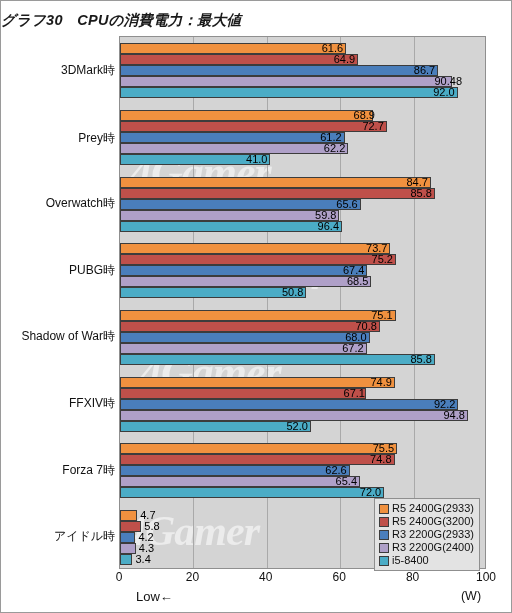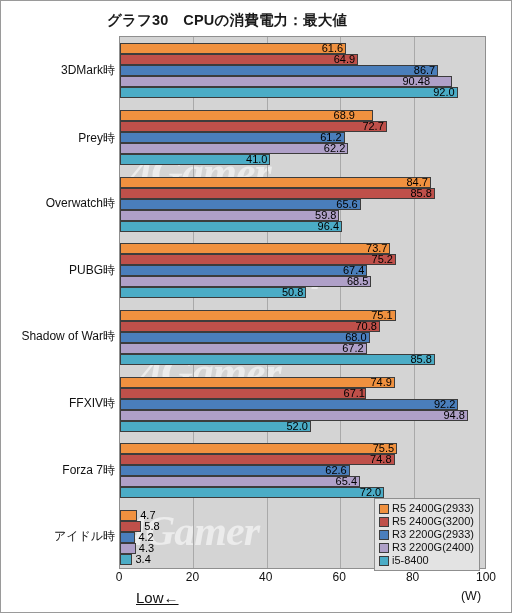--- a/index.html
+++ b/index.html
@@ -11,24 +11,25 @@
   }
   #frame{
     position:relative;
     width:512px;height:613px;
     box-sizing:border-box;
     border:1px solid #9a9a9a;
     background:#fff;
   }
   #chart-title{
     position:absolute;left:0;top:10px;width:452px;
-    text-align:center;
+    text-align:left;
     font-size:14.5px;font-weight:bold;color:#1a1a1a;
     letter-spacing:0.2px;
     white-space:pre;
+    font-style:italic;
   }
   
   #plot{
     position:absolute;
     left:118px;top:35px;
     width:367px;height:533px;
     background:#d4d4d4;
     border:1px solid #8f8f8f;
     box-sizing:border-box;
     overflow:hidden;
@@ -83,21 +84,21 @@
     position:absolute;left:118px;top:569px;width:367px;height:20px;
   }
   .xtick{
     position:absolute;top:0;
     font-size:12px;color:#111;
     transform:translateX(-50%);
     white-space:nowrap;
   }
   #low-label{
     position:absolute;left:135px;top:588px;
-    font-size:15px;color:#111;white-space:nowrap;text-decoration:underline;
+    font-size:13px;color:#111;white-space:nowrap;
   }
   #unit-label{
     position:absolute;left:470px;top:588px;
     font-size:12.5px;color:#111;white-space:nowrap;
     transform:translateX(-50%);
   }
   
   #legend{
     position:absolute;
     left:373px;top:497px;
@@ -156,31 +157,31 @@
         <div class="bar-row">
           <div class="bar" style="width: 238.183px; background: rgb(191, 80, 74);"></div>
           <div class="bar-label" style="left: 238.183px;">64.9</div>
         </div>
         <div class="bar-row">
           <div class="bar" style="width: 318.189px; background: rgb(74, 126, 187);"></div>
           <div class="bar-label" style="left: 318.189px;">86.7</div>
         </div>
         <div class="bar-row">
           <div class="bar" style="width: 332.062px; background: rgb(175, 160, 200);"></div>
-          <div class="bar-label" style="left: 313px;">90.48</div>
+          <div class="bar-label" style="left: 345px;">90.48</div>
         </div>
         <div class="bar-row">
           <div class="bar" style="width: 337.64px; background: rgb(75, 172, 198);"></div>
           <div class="bar-label" style="left: 337.64px;">92.0</div>
         </div>
       </div>
       <div class="group" style="top: 73.0187px; height: 55px;">
         <div class="bar-row">
           <div class="bar" style="width: 252.863px; background: rgb(240, 145, 63);"></div>
-          <div class="bar-label" style="left: 238px; text-align: right;">68.9</div>
+          <div class="bar-label" style="left: 258px; text-align: right;">68.9</div>
         </div>
         <div class="bar-row">
           <div class="bar" style="width: 266.809px; background: rgb(191, 80, 74);"></div>
           <div class="bar-label" style="left: 266.809px;">72.7</div>
         </div>
         <div class="bar-row">
           <div class="bar" style="width: 224.604px; background: rgb(74, 126, 187);"></div>
           <div class="bar-label" style="left: 224.604px;">61.2</div>
         </div>
         <div class="bar-row">

